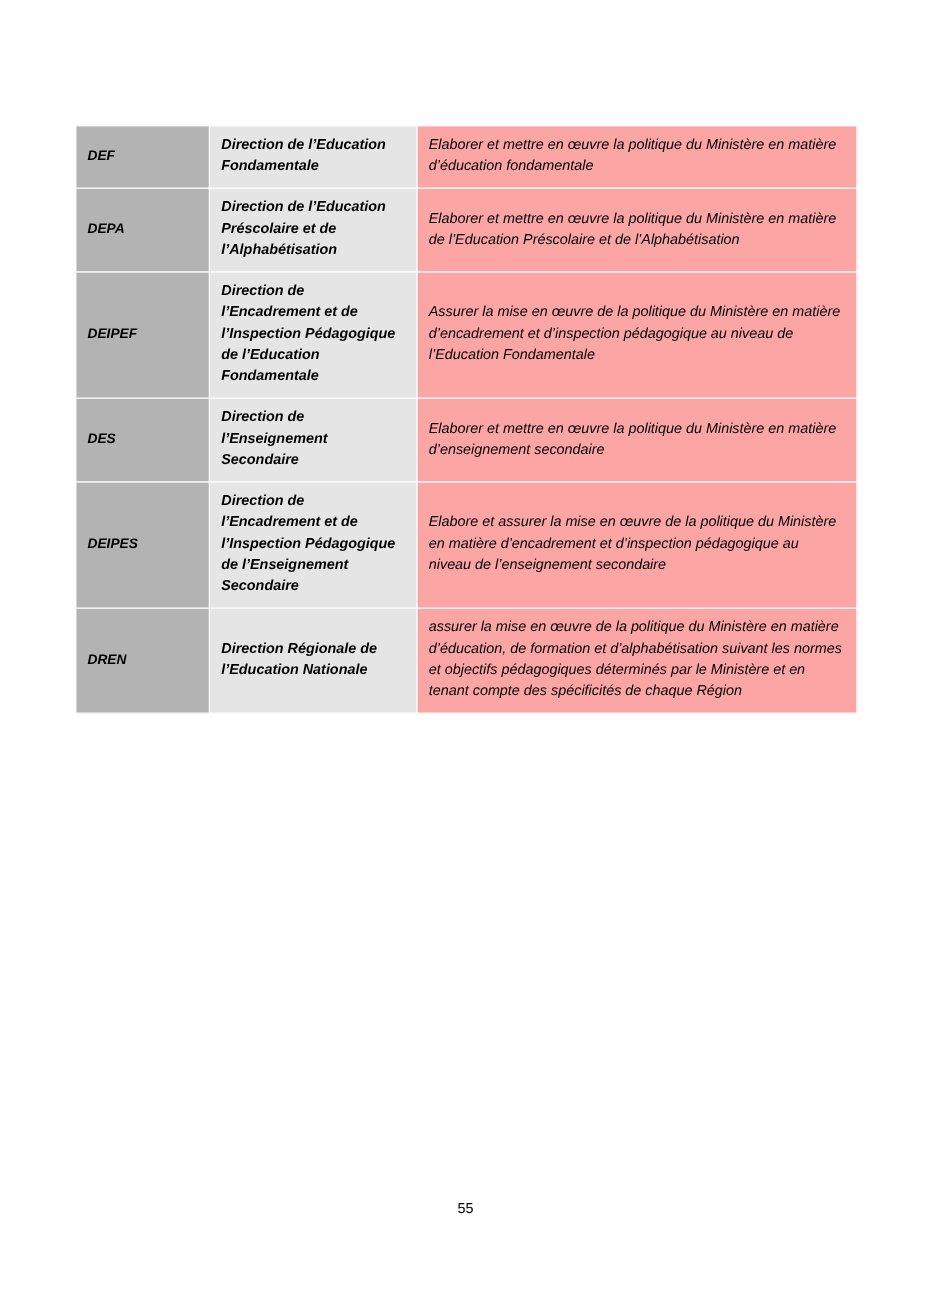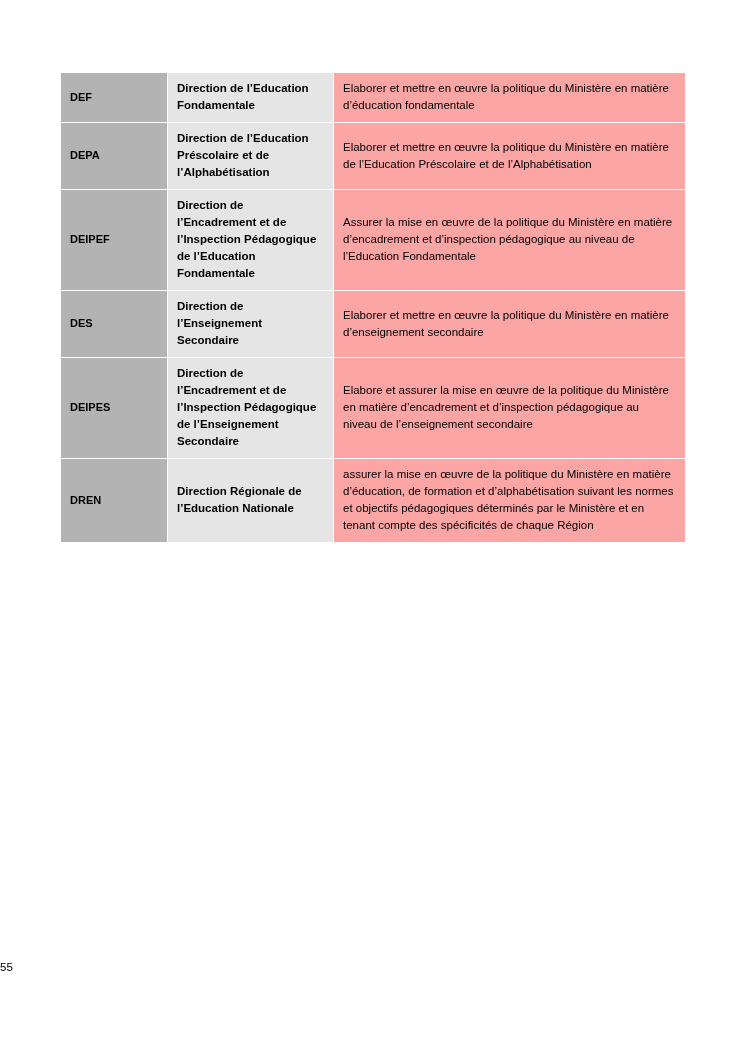--- a/index.html
+++ b/index.html
@@ -16,22 +16,23 @@
   }
   .page {
     position: relative;
     width: 745px;
     height: 1053px;
     box-sizing: border-box;
   }
   .table-wrap {
     position: absolute;
     left: 60px;
-    top: 72px;
+    top: 100px;
     width: 625px;
+    font-style: italic;
   }
   table.doc-table {
     border-collapse: collapse;
     width: 625px;
     table-layout: fixed;
   }
   table.doc-table td {
     border: 1px solid #ffffff;
     vertical-align: middle;
     padding: 7px 9px 8px 9px;
@@ -59,21 +60,21 @@
     font-weight: normal;
     font-size: 11.5px;
     line-height: 17px;
     color: #000;
   }
   .page-number {
     position: absolute;
     left: 0;
     top: 961px;
     width: 745px;
-    text-align: left;
+    text-align: center;
     font-size: 11.5px;
     color: #000;
     font-family: "Liberation Sans", sans-serif;
   }
 </style>
 </head>
 <body>
 
 <div class="page">
 

